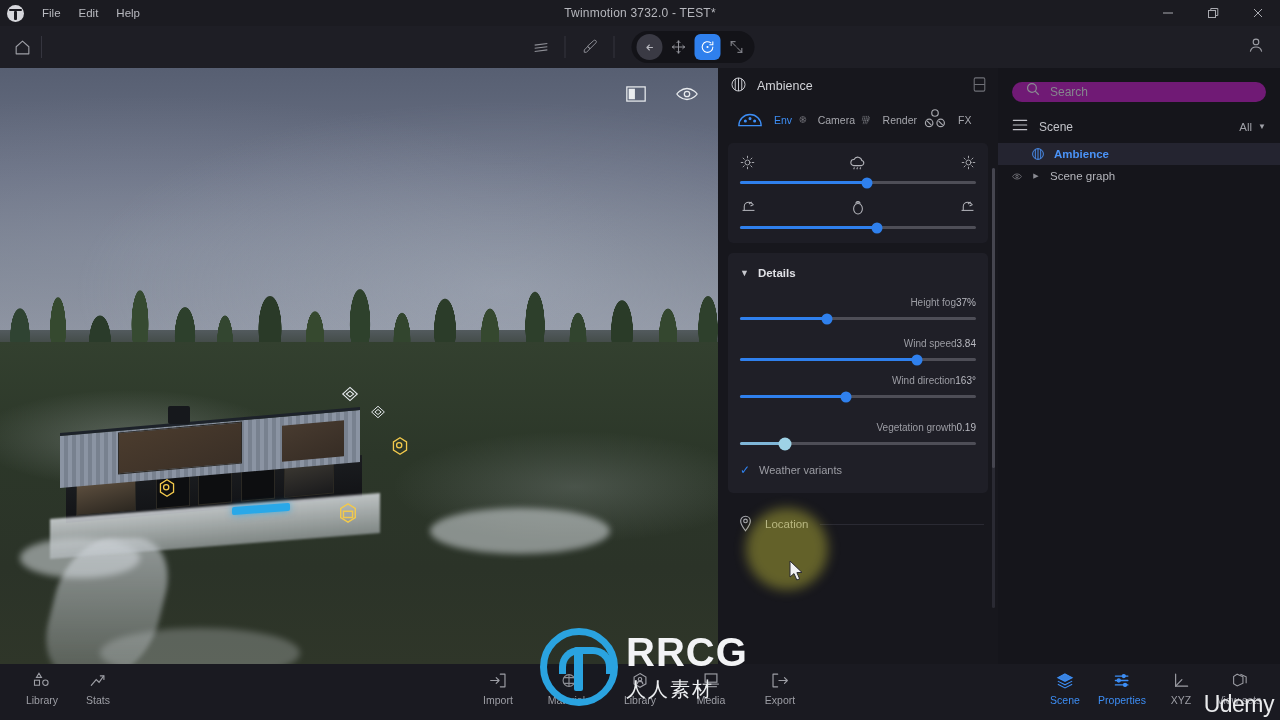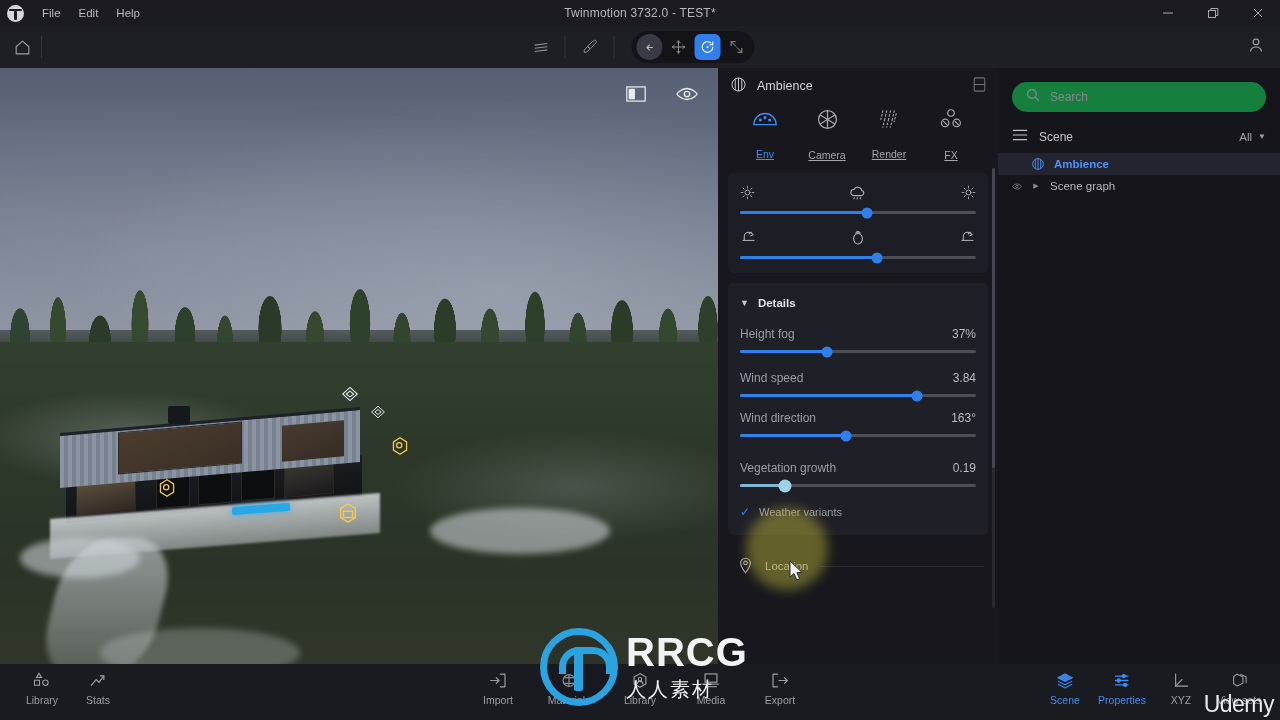--- a/index.html
+++ b/index.html
@@ -180,22 +180,22 @@
     position: absolute; left: 718px; top: 68px; width: 280px; height: 596px;
     background: #17171d;
   }
   .amb-head {
     display: flex; align-items: center; height: 36px; padding: 0 12px; gap: 10px;
   }
   .amb-title { font-size: 12.5px; color: #d2d3d8; }
   .amb-dock { margin-left: auto; color: #6f7077; }
   .amb-tabs { display: flex; justify-content: center; gap: 6px; padding: 4px 10px 12px; }
   .amb-tab {
-    width: 56px; display: flex; flex-direction: column; align-items: center; gap: 18px;
-    color: #a6a7ad; font-size: 10.5px; text-decoration: underline;
+    width: 56px; display: flex; align-items: center; gap: 11px;
+    color: #a6a7ad; font-size: 10.5px;
   }
   .amb-tab.active { color: #3d8ef5; }
   .card {
     margin: 0 10px 10px; background: #1d1d25; border-radius: 5px; padding: 10px 0 0;
   }
   .card-head {
     display: flex; align-items: center; gap: 10px; padding: 0 12px 12px;
   }
   .card-head .ttl { font-size: 11.5px; color: #d6d7dc; font-weight: bold; }
   .slider-row { padding: 2px 12px 14px; }
@@ -215,21 +215,21 @@
   .details-card {
     margin: 0 10px; background: #1f1f27; border-radius: 5px; padding: 10px 0 14px;
     position: relative;
   }
   .det-head { display: flex; align-items: center; gap: 9px; padding: 4px 12px 12px; }
   .caret { color: #c8c9cf; font-size: 9px; }
   .det-title { font-size: 11.5px; color: #e0e1e6; font-weight: bold; }
   .prop {
     padding: 6px 12px 2px;
   }
-  .prop-line { display: flex; justify-content: space-between; font-size: 12px; color: #9c9da4; margin-bottom: 9px; }
+  .prop-line { display: flex; justify-content: flex-end; font-size: 10px; color: #9c9da4; margin-bottom: 9px; }
   .prop-val { color: #b9bac1; }
   .chk-row { display: flex; align-items: center; gap: 9px; padding: 16px 12px 2px; font-size: 11px; color: #9c9da4; }
   .chk { color: #2f80ed; font-size: 12px; }
   .loc-row {
     display: flex; align-items: center; gap: 12px; padding: 0 14px; height: 30px;
     margin-top: 16px; color: #a9aab0; font-size: 11.5px; margin-left: 6px;
   }
   .loc-row .rule { flex: 1; height: 1px; background: #2a2a33; }
   .amb-scrollbar {
     position: absolute; right: 3px; top: 100px; width: 3px; height: 440px;
@@ -237,22 +237,22 @@
   }
   .amb-scrollbar i { display:block; width: 3px; height: 300px; background:#45454f; border-radius:2px; }
 
   
   .sidebar {
     position: absolute; left: 998px; top: 68px; width: 282px; height: 596px;
     background: #15151b;
   }
   .search-wrap { padding: 14px 14px 10px; }
   .search-box {
-    display: flex; align-items: center; gap: 10px; height: 30px;
-    background: #15803d; border-radius: 15px; padding: 0 14px; color: #8a8b92;
+    display: flex; gap: 10px; height: 20px;
+    background: #701a75; border-radius: 15px; padding: 0 14px; color: #8a8b92;
   }
   .search-box input {
     background: transparent; border: none; outline: none; color: #c7c8ce;
     font-size: 12px; font-family: "Liberation Sans", sans-serif; width: 100%;
   }
   .search-box input::placeholder { color: #85868d; }
   .scene-head {
     display: flex; align-items: center; gap: 11px; padding: 6px 14px 8px; color: #c2c3c9;
     font-size: 12px;
   }

